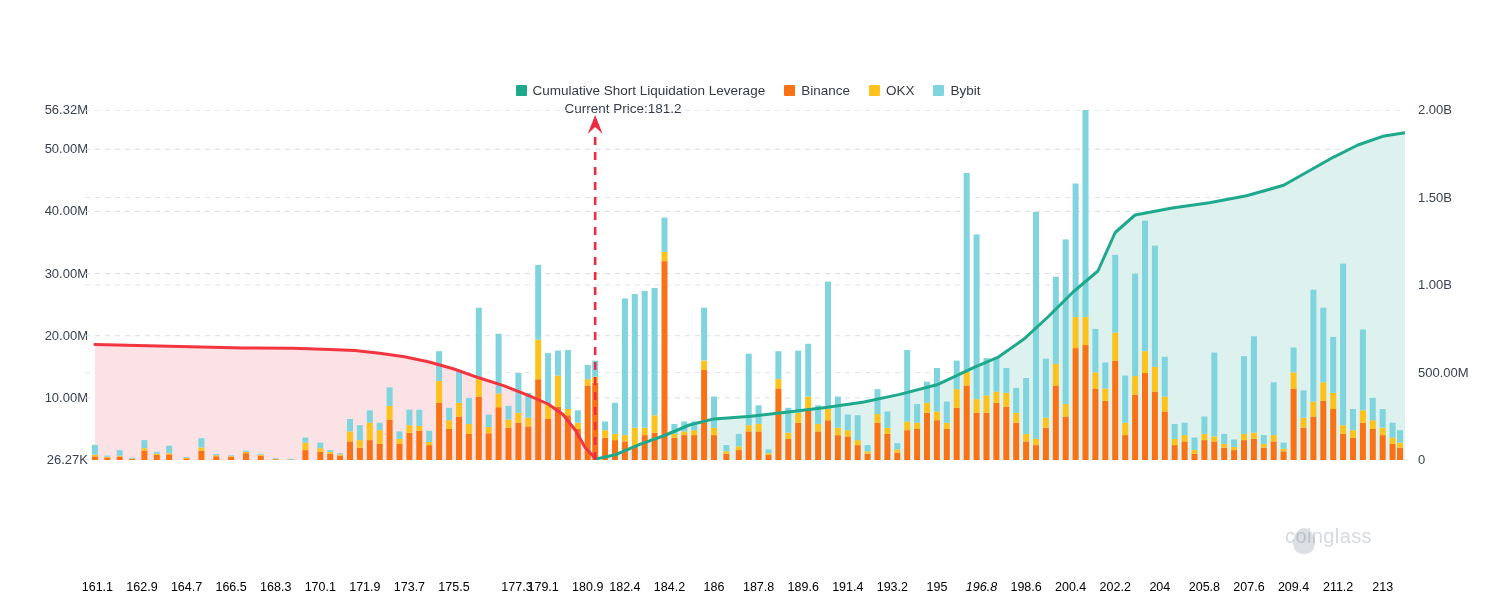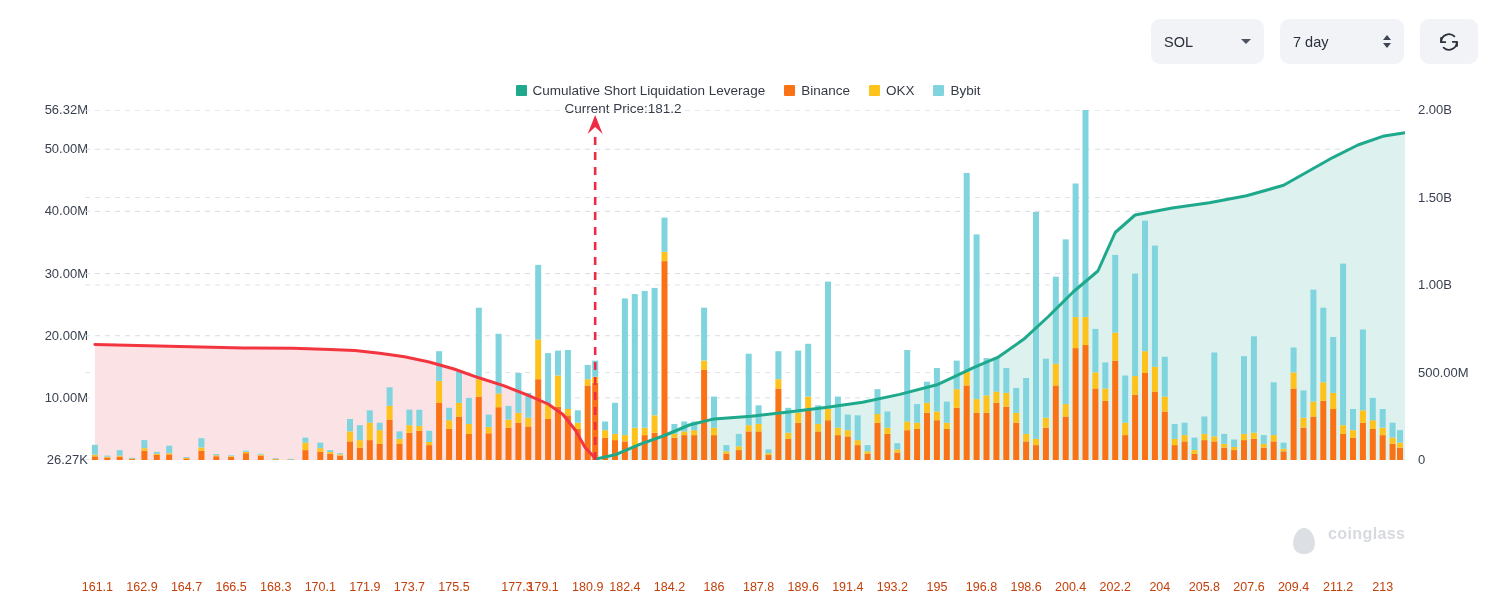--- a/index.html
+++ b/index.html
@@ -50,62 +50,41 @@
     position: absolute; left: 0; top: 101px; width: 1496px;
     text-align: center; font-size: 13.5px; color: #343a46;
     transform: translateX(-125px);
   }
 
   
   .chart-wrap { position: absolute; left: 0; top: 110px; width: 1496px; height: 390px; }
   .axis-label { position: absolute; font-size: 13px; color: #3a4150; white-space: nowrap; }
   .y-left  { text-align: center; right: 1408px; }
   .y-right { left: 1418px; }
-  .x-lab   { top: 470px; font-size: 12.5px; color: #c2410c; transform: translateX(-50%); }
+  .x-lab   { top: 470px; font-size: 12.5px; color: #000000; transform: translateX(-50%); }
 
   #plot { position: absolute; left: 85px; top: 0px; }
   .watermark {
-    position: absolute; left: 1328px; top: 415px;
-    font-size: 16px; font-weight: 700; color: rgba(120,130,145,0.30);
+    position: absolute; left: 1285px; top: 415px;
+    font-size: 20px; font-weight: 400; color: rgba(120,130,145,0.30);
     letter-spacing: 0.4px; pointer-events: none;
   }
   .wm-logo {
     position: absolute; left: 1293px; top: 418px; width: 22px; height: 26px;
     background: rgba(120,130,145,0.26);
     border-radius: 50% 50% 42% 42% / 62% 62% 38% 38%;
     pointer-events: none;
   }
 </style>
 </head>
 <body>
 
 <div id="app">
 
   <div class="header">
-    <div class="controls">
-      <button class="ctrl ctrl-select">
-        <span>SOL</span>
-        <span class="caret-down"></span>
-      </button>
-      <button class="ctrl ctrl-spin">
-        <span>7 day</span>
-        <span class="spinner">
-          <span class="spin-up"></span>
-          <span class="spin-down"></span>
-        </span>
-      </button>
-      <button class="ctrl ctrl-refresh">
-        <svg width="22" height="22" viewBox="0 0 24 24" fill="none" stroke="#2a2f3a" stroke-width="1.9" stroke-linecap="round" stroke-linejoin="round">
-          <path d="M20.5 12a8.5 8.5 0 0 1-14.4 6.1"></path>
-          <path d="M3.5 12a8.5 8.5 0 0 1 14.4-6.1"></path>
-          <polyline points="3.3,7.6 3.3,12.2 7.9,12.2"></polyline>
-          <polyline points="20.7,16.4 20.7,11.8 16.1,11.8"></polyline>
-        </svg>
-      </button>
-    </div>
   </div>
 
   <div class="legend" id="legend">
       <div class="legend-item">
         <span class="legend-swatch" style="background: rgb(31, 169, 140);"></span>
         <span>Cumulative Short Liquidation Leverage</span>
       </div>
       <div class="legend-item">
         <span class="legend-swatch" style="background: rgb(249, 115, 22);"></span>
         <span>Binance</span>
@@ -152,21 +131,21 @@
         <div class="axis-label x-lab" style="left: 543.161px;">179.1</div>
         <div class="axis-label x-lab" style="left: 587.739px;">180.9</div>
         <div class="axis-label x-lab" style="left: 624.887px;">182.4</div>
         <div class="axis-label x-lab" style="left: 669.465px;">184.2</div>
         <div class="axis-label x-lab" style="left: 714.043px;">186</div>
         <div class="axis-label x-lab" style="left: 758.621px;">187.8</div>
         <div class="axis-label x-lab" style="left: 803.199px;">189.6</div>
         <div class="axis-label x-lab" style="left: 847.777px;">191.4</div>
         <div class="axis-label x-lab" style="left: 892.355px;">193.2</div>
         <div class="axis-label x-lab" style="left: 936.932px;">195</div>
-        <div class="axis-label x-lab" style="left: 981.51px;">196.8</div>
+        <div class="axis-label x-lab" style="left: 981.51px; font-style: italic;">196.8</div>
         <div class="axis-label x-lab" style="left: 1026.09px;">198.6</div>
         <div class="axis-label x-lab" style="left: 1070.67px;">200.4</div>
         <div class="axis-label x-lab" style="left: 1115.24px;">202.2</div>
         <div class="axis-label x-lab" style="left: 1159.82px;">204</div>
         <div class="axis-label x-lab" style="left: 1204.4px;">205.8</div>
         <div class="axis-label x-lab" style="left: 1248.98px;">207.6</div>
         <div class="axis-label x-lab" style="left: 1293.56px;">209.4</div>
         <div class="axis-label x-lab" style="left: 1338.13px;">211.2</div>
         <div class="axis-label x-lab" style="left: 1382.71px;">213</div>
       </div>

